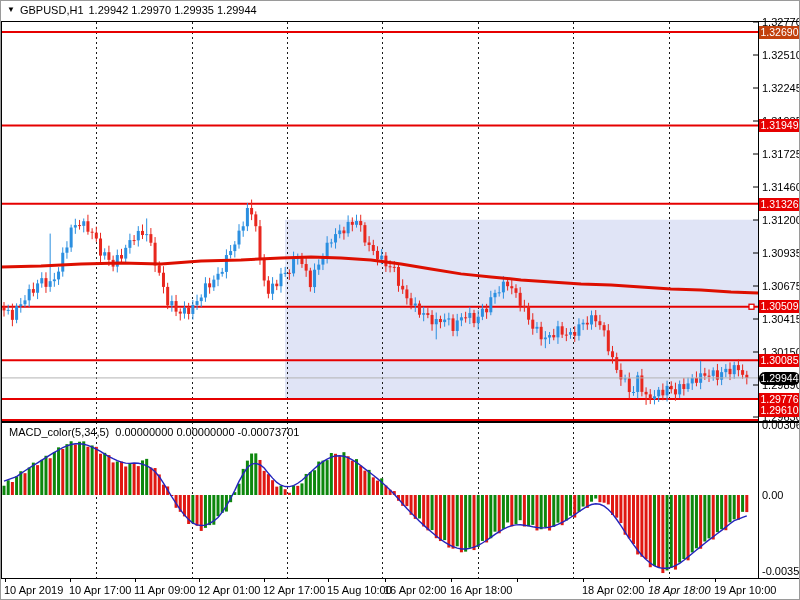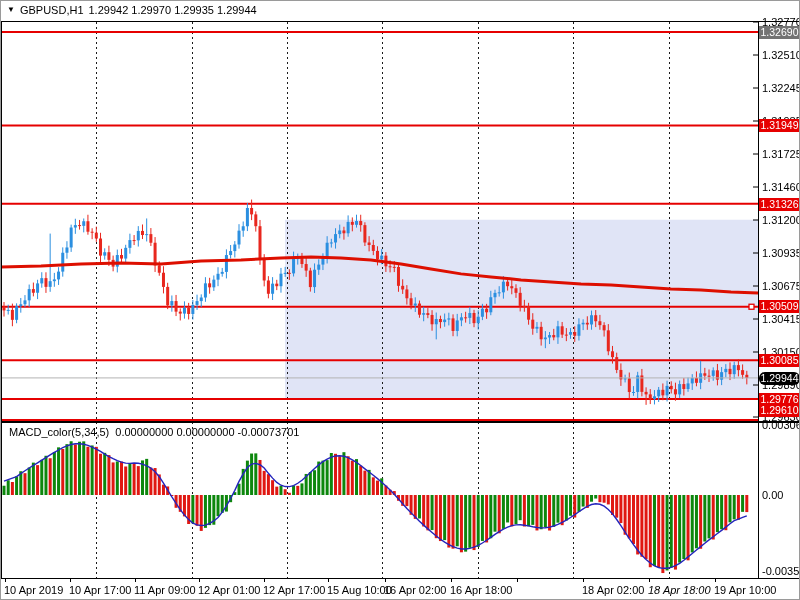--- a/index.html
+++ b/index.html
@@ -621,21 +621,21 @@
       <div class="lbl" style="left: 761px; top: 114px;">1.31985</div>
       <div class="lbl" style="left: 761px; top: 147px;">1.31725</div>
       <div class="lbl" style="left: 761px; top: 180px;">1.31460</div>
       <div class="lbl" style="left: 761px; top: 213px;">1.31200</div>
       <div class="lbl" style="left: 761px; top: 246px;">1.30935</div>
       <div class="lbl" style="left: 761px; top: 279px;">1.30675</div>
       <div class="lbl" style="left: 761px; top: 312px;">1.30415</div>
       <div class="lbl" style="left: 761px; top: 345px;">1.30150</div>
       <div class="lbl" style="left: 761px; top: 378px;">1.29890</div>
       <div class="lbl" style="left: 761px; top: 410px;">1.29630</div>
-      <div class="badge" style="top: 25px; background: #737373;">1.32690</div>
+      <div class="badge" style="top: 25px; background: #c2410c;">1.32690</div>
       <div class="badge" style="top: 118px; background: rgb(230, 0, 0);">1.31949</div>
       <div class="badge" style="top: 197px; background: rgb(230, 0, 0);">1.31326</div>
       <div class="badge" style="top: 299px; background: rgb(230, 0, 0);">1.30509</div>
       <div class="badge" style="top: 353px; background: rgb(230, 0, 0);">1.30085</div>
       <div class="badge" style="top: 371px; background: rgb(0, 0, 0); border-radius: 6px;">1.29944</div>
       <div class="badge" style="top: 392px; background: rgb(230, 0, 0);">1.29776</div>
       <div class="badge" style="top: 403px; background: rgb(230, 0, 0);">1.29610</div>
     </div>
   <div id="macd-axis">
       <div class="lbl" style="left: 761px; top: 418px;">0.0030602</div>

